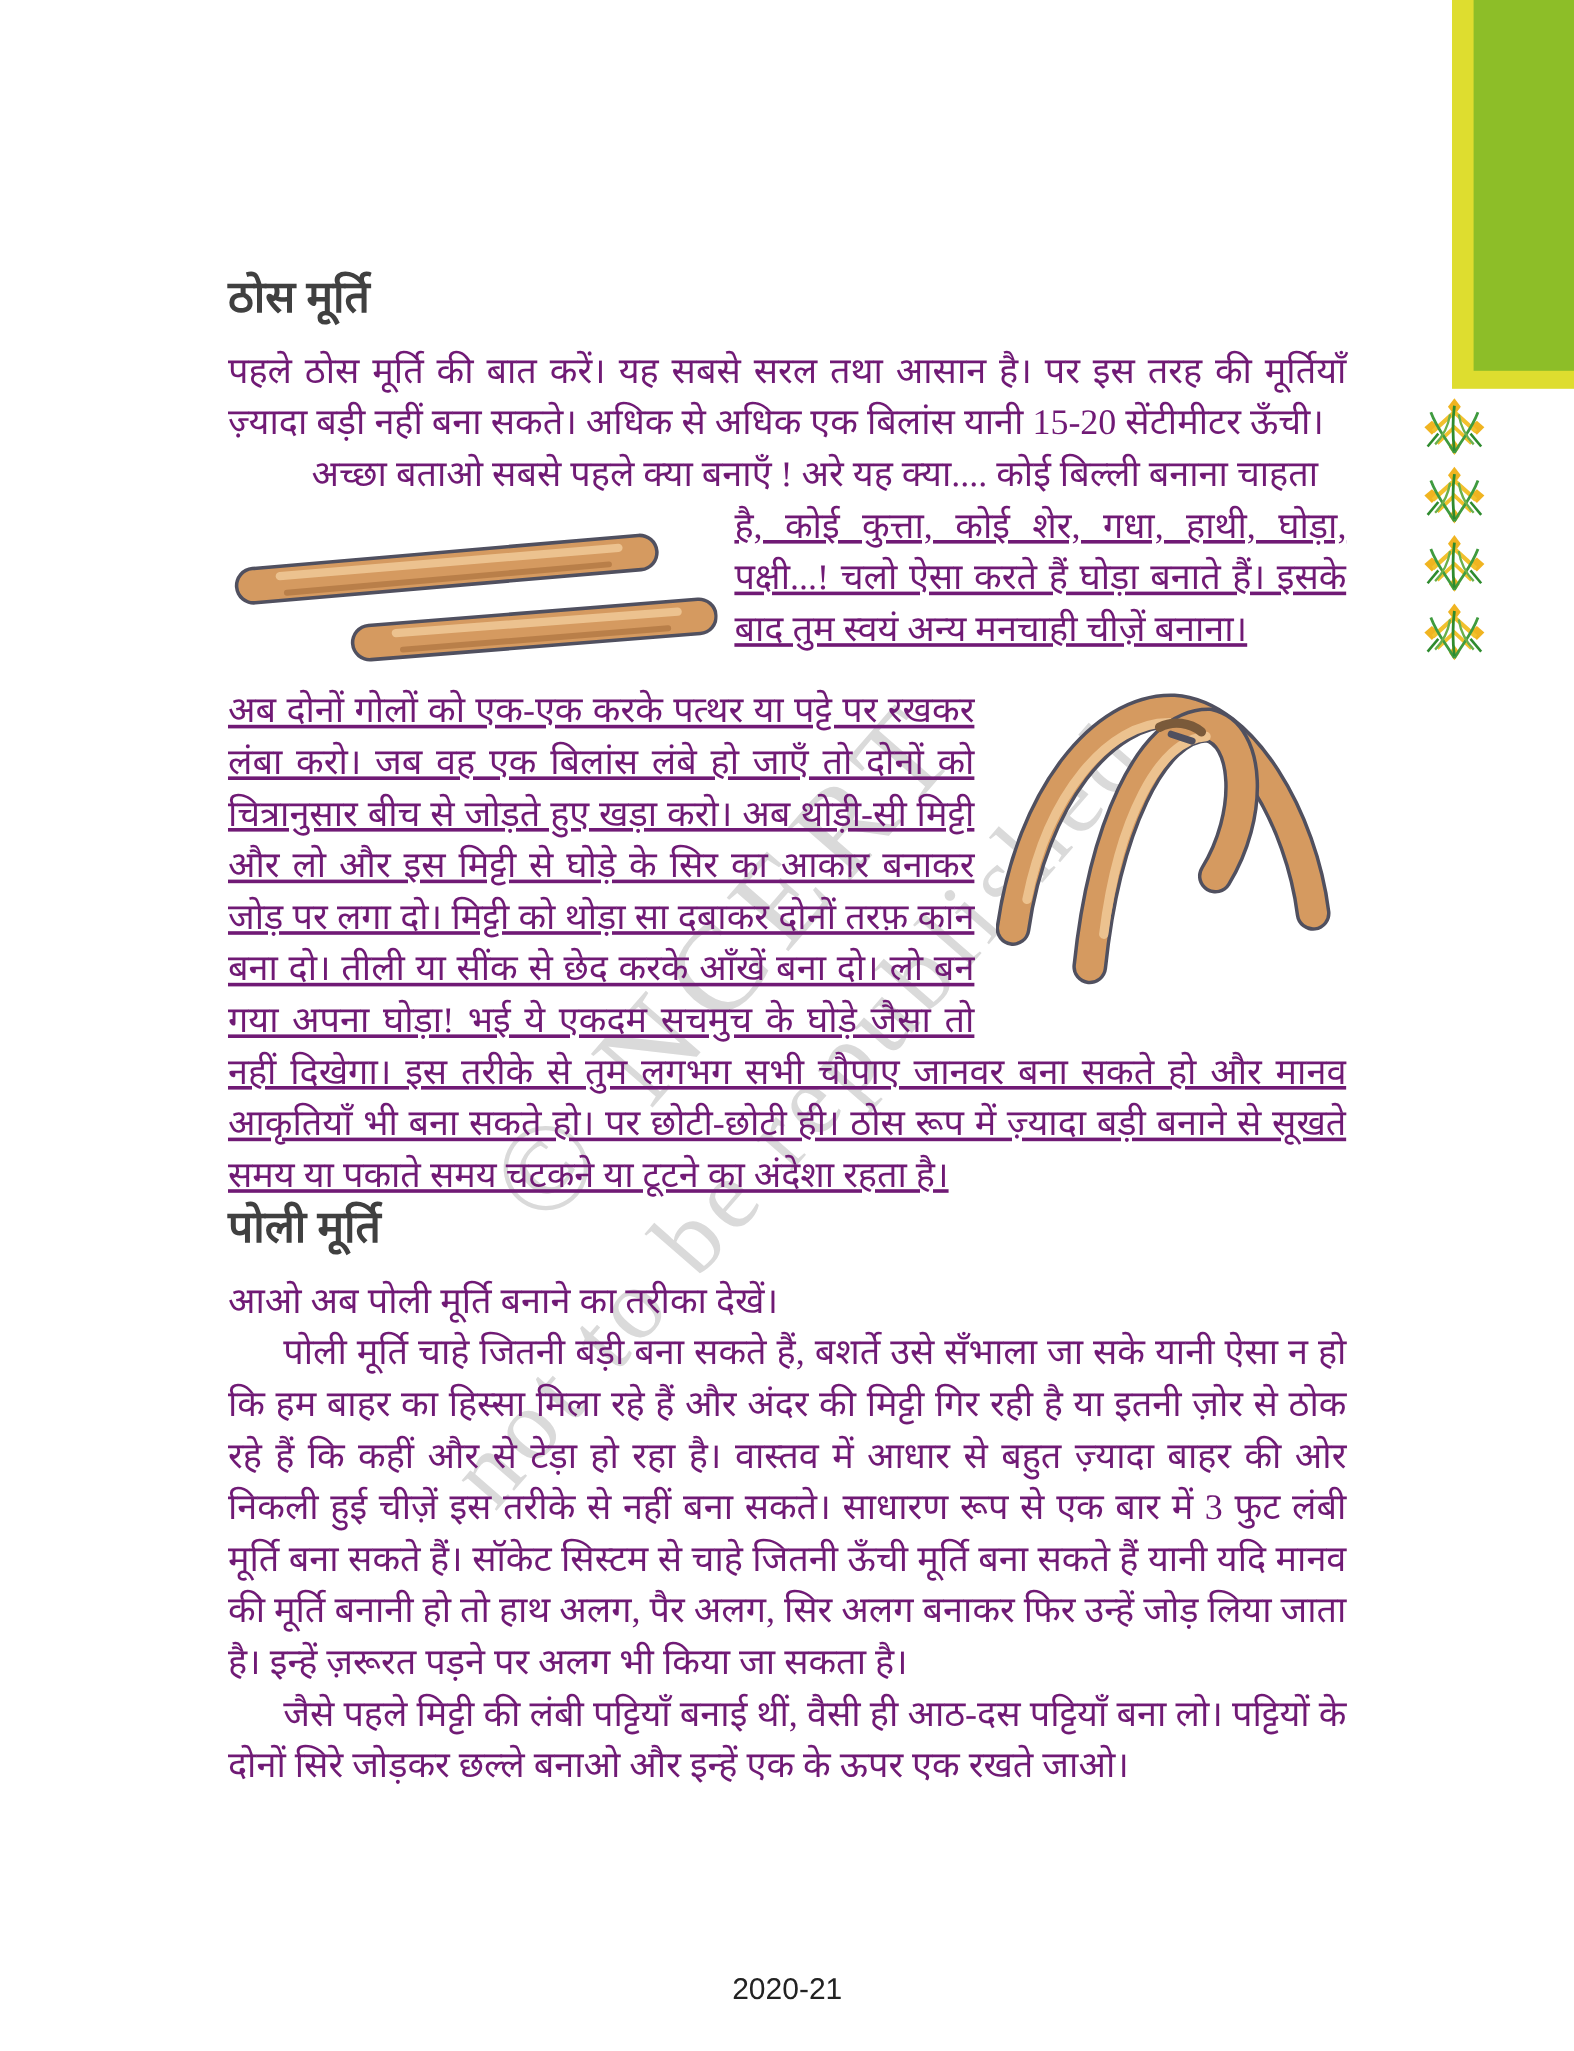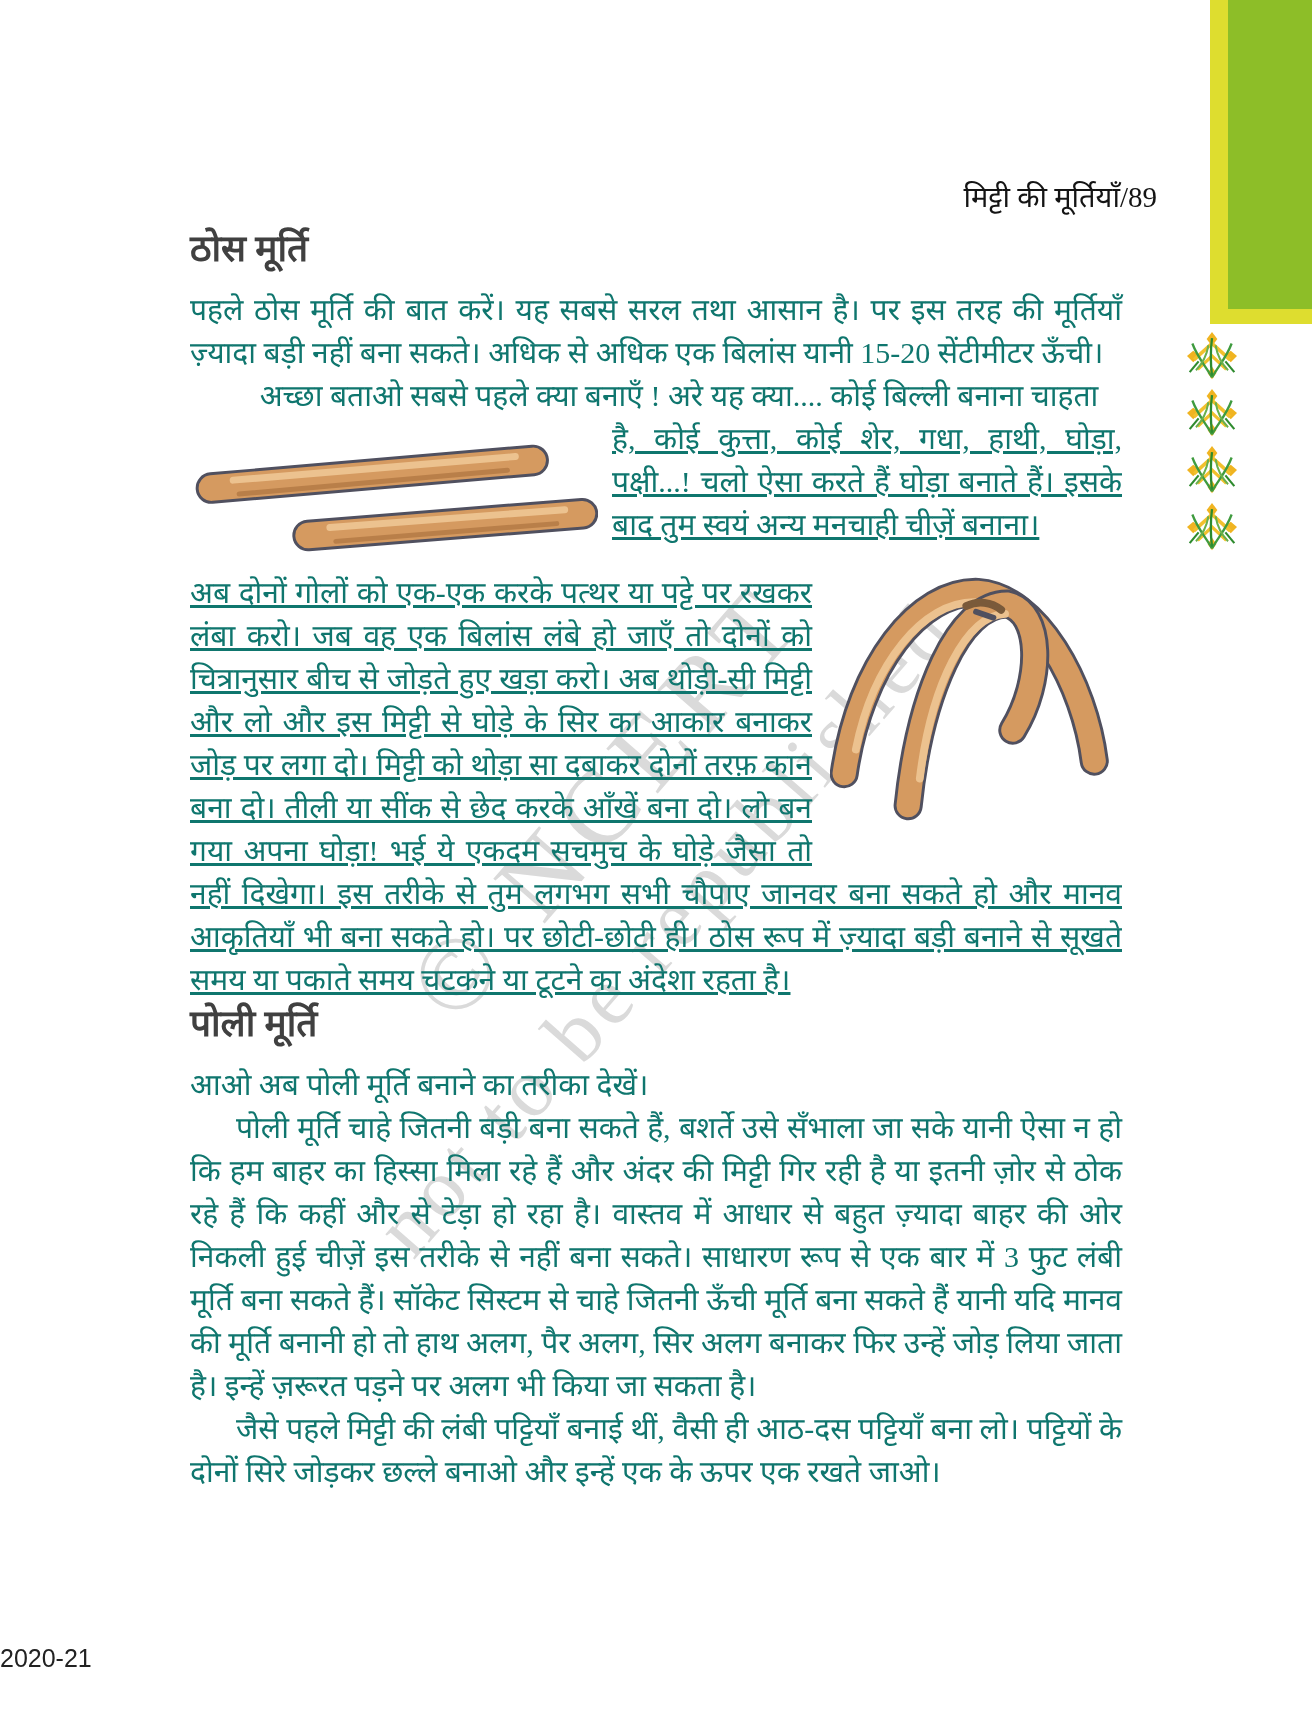--- a/index.html
+++ b/index.html
@@ -70,21 +70,21 @@
     color:#404040;
     font-size:37px;
     font-weight:bold;
     margin:0 0 16px 0;
     line-height:46px;
   }
   .h-gap{}
   .para{
     font-size:30px;
     line-height:43px;
-    color:#0f766e;
+    color:#701a75;
     text-align:justify;
     margin:0;
   }
   .firstline-indent{text-indent:46px;}
   .pad-indent{padding-left:46px;text-align:center;}
   .wrapblock{overflow:hidden;text-decoration:underline;} 
   .float-left-img{
     float:left;
     width:408px;height:148px;
     margin:2px 14px 4px 0;
@@ -92,20 +92,21 @@
   .float-right-img{
     float:right;
     width:292px;height:252px;
     margin:4px 0 8px 18px;
   }
   .float-left-img svg,.float-right-img svg{width:100%;height:100%;display:block;}
   
   .footer{
     position:absolute;
     top:1644px;left:0;width:1312px;
+    text-align:center;
     font-family:"Liberation Sans","DejaVu Sans",sans-serif;
     font-size:25px;color:#222222;
     z-index:1;
   }
 </style>
 </head>
 <body>
 
 <div class="page">
 
@@ -172,21 +173,20 @@
       <path d="M30 52 C22 38 14 30 8 14" stroke="#3f9b3f" stroke-width="2.6" fill="none"></path>
       <path d="M30 52 C38 38 46 30 52 14" stroke="#3f9b3f" stroke-width="2.6" fill="none"></path>
       <path d="M30 50 C28 34 28 24 30 8" stroke="#2e8b2e" stroke-width="2.6" fill="none"></path>
       <path d="M12 44 C20 36 24 28 26 16" stroke="#6ab04c" stroke-width="2.2" fill="none"></path>
       <path d="M48 44 C40 36 36 28 34 16" stroke="#6ab04c" stroke-width="2.2" fill="none"></path>
       <path d="M5 46 L15 34" stroke="#2e8b2e" stroke-width="2.4" fill="none"></path>
       <path d="M55 46 L45 34" stroke="#2e8b2e" stroke-width="2.4" fill="none"></path>
     </svg>
   </div>
 
-  <div class="running-head">मिट्टी की मूर्तियाँ/89</div>
 
   <div class="content">
 
     <h2 class="h">ठोस मूर्ति</h2>
 
     <p class="para">पहले ठोस मूर्ति की बात करें। यह सबसे सरल तथा आसान है। पर इस तरह की मूर्तियाँ ज़्यादा बड़ी नहीं बना सकते। अधिक से अधिक एक बिलांस यानी 15-20 सेंटीमीटर ऊँची।</p>
 
     <p class="para pad-indent">अच्छा बताओ सबसे पहले क्या बनाएँ ! अरे यह क्या.... कोई बिल्ली बनाना चाहता</p>
 
     <div class="para wrapblock">

